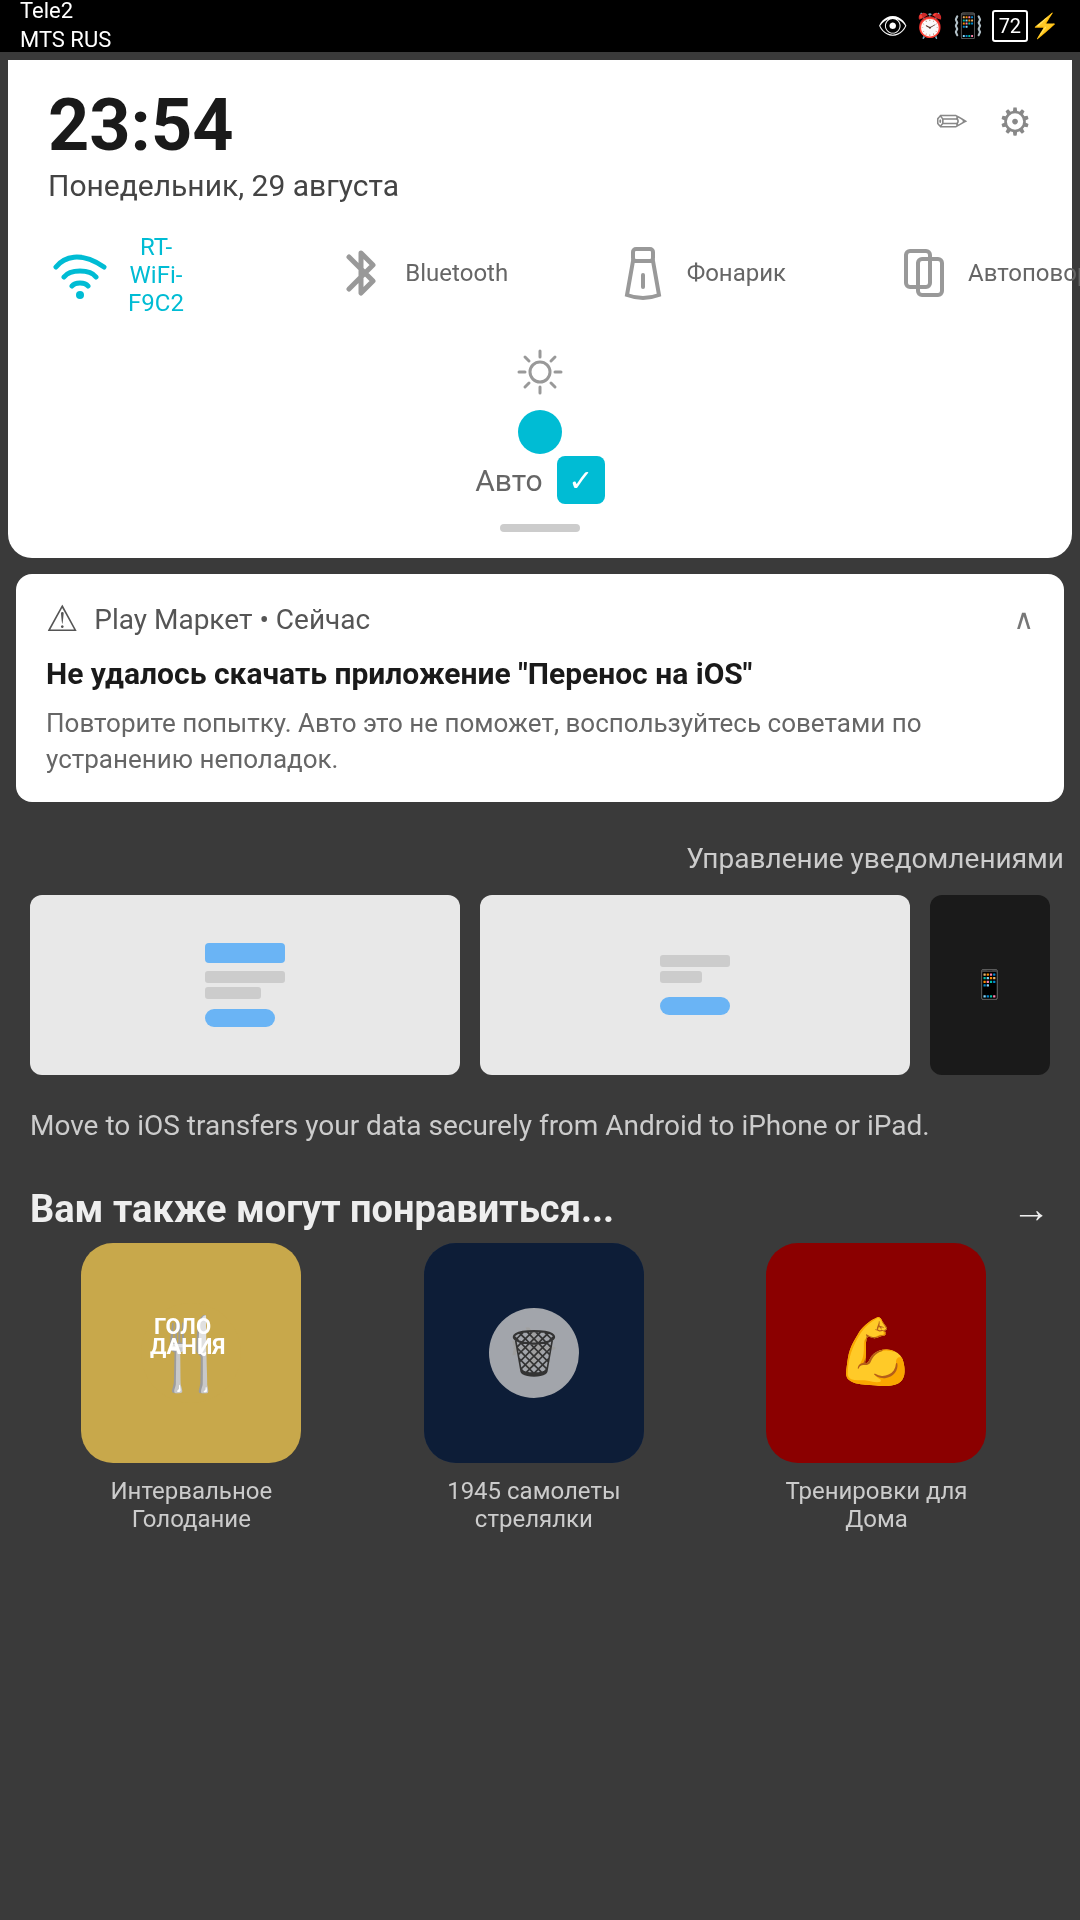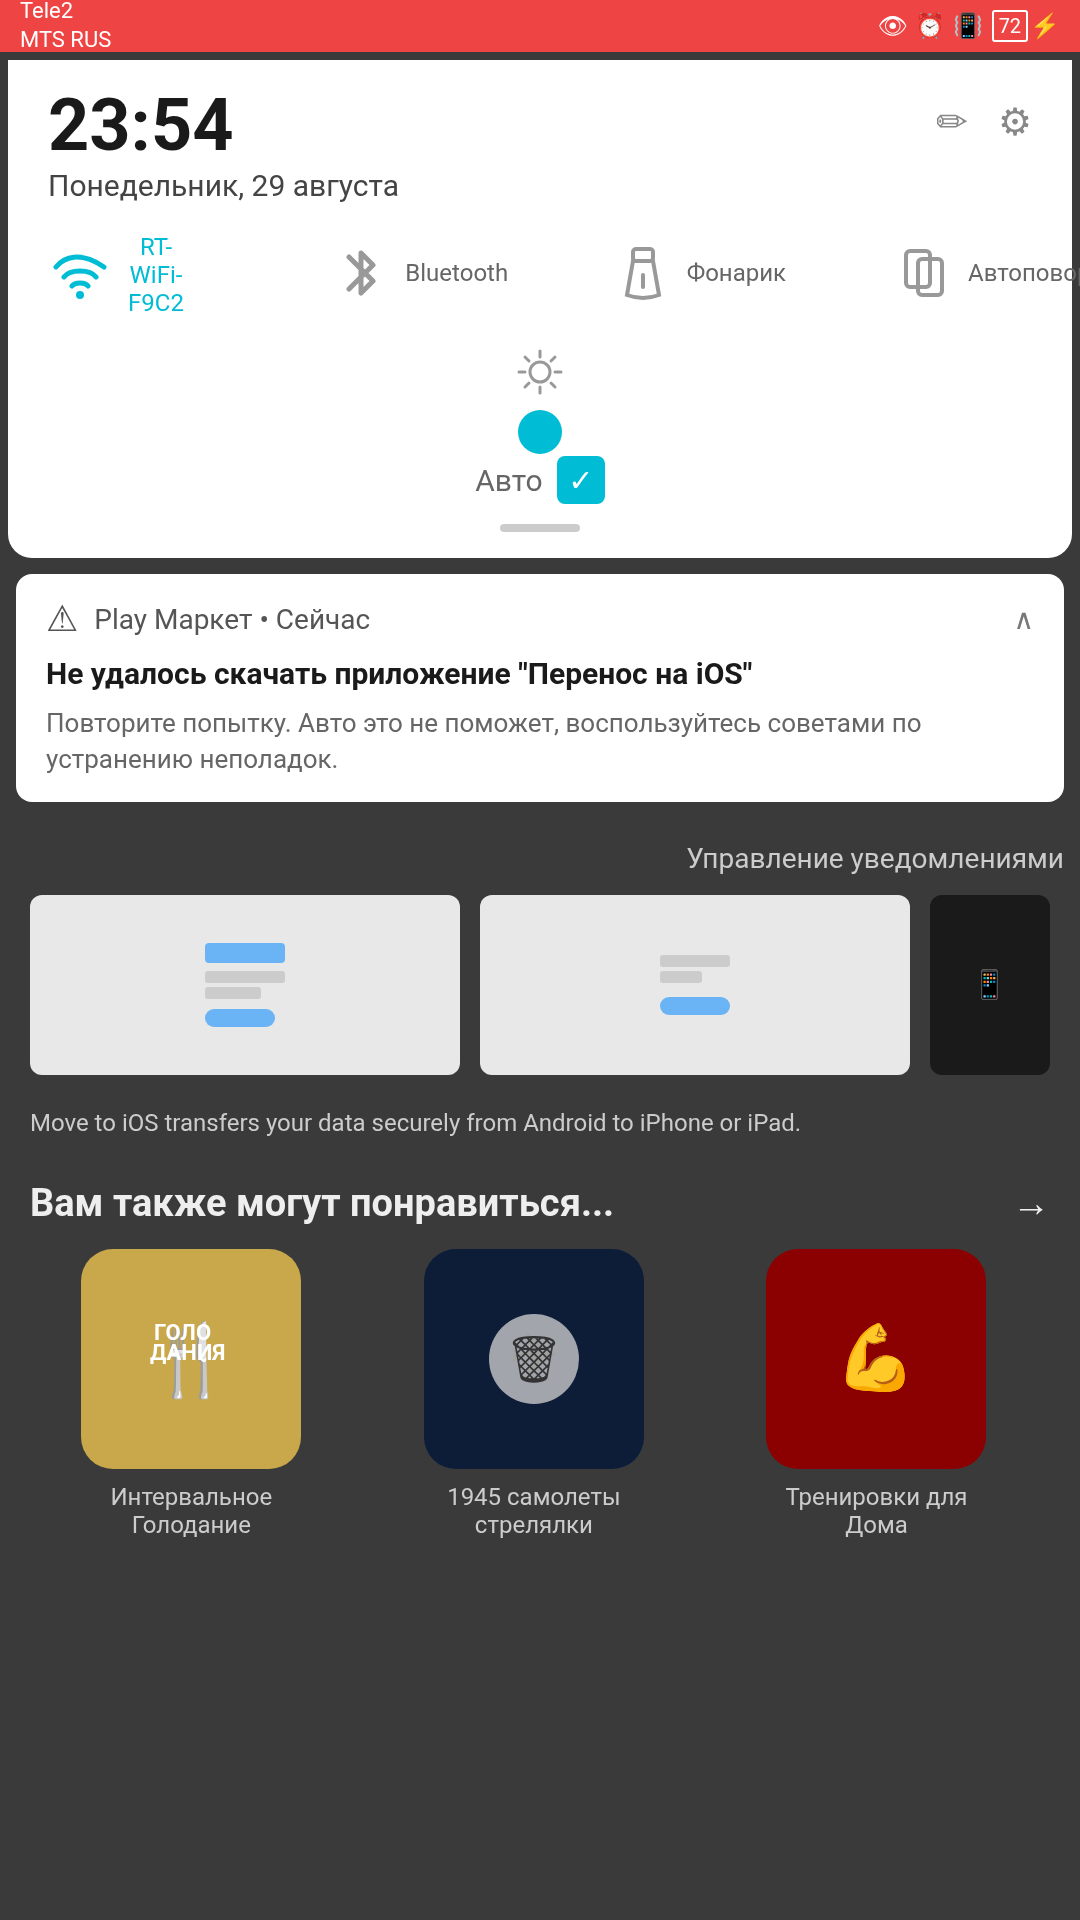--- a/index.html
+++ b/index.html
@@ -10,21 +10,21 @@
       background: #3a3a3a;
       font-family: 'Roboto', Arial, sans-serif;
       position: relative;
       overflow-x: hidden;
     }
 
     
     .status-bar {
       width: 100%;
       height: 52px;
-      background: #ef4444;
+      background: #000000;
       display: flex;
       align-items: center;
       justify-content: space-between;
       padding: 0 20px;
       color: white;
       font-size: 26px;
     }
     .status-bar-left {
       display: flex;
       flex-direction: column;
@@ -261,35 +261,35 @@
       align-items: center;
       justify-content: center;
       min-height: 160px;
     }
     .app-screenshot.phone-mockup {
       background: #1a1a1a;
       width: 120px;
       flex: 0 0 120px;
     }
     .app-description {
-      font-size: 24px;
+      font-size: 28px;
       color: #ccc;
       line-height: 1.5;
       margin-bottom: 40px;
     }
 
     
     .section-title {
       font-size: 38px;
       font-weight: bold;
       color: #eee;
       display: flex;
       align-items: center;
       justify-content: space-between;
-      margin-bottom: 24px;
+      margin-bottom: 12px;
     }
     .section-title .arrow {
       font-size: 38px;
       color: #eee;
     }
 
     
     .app-grid {
       display: flex;
       gap: 20px;

